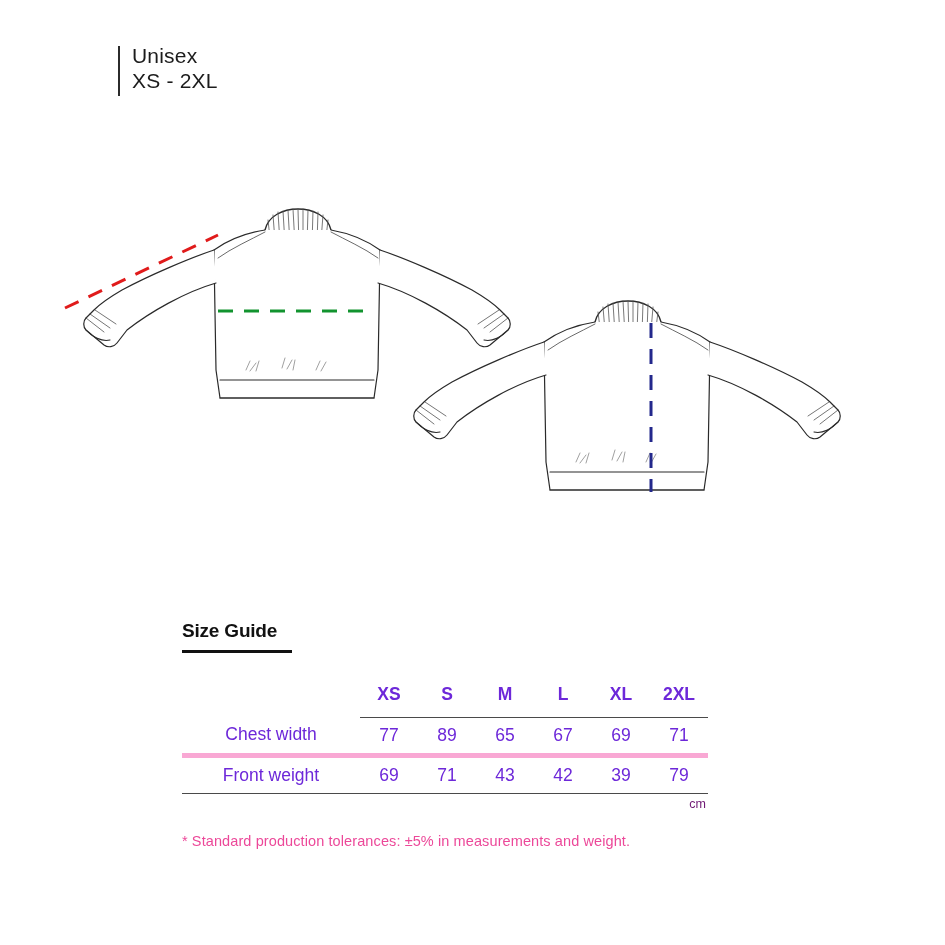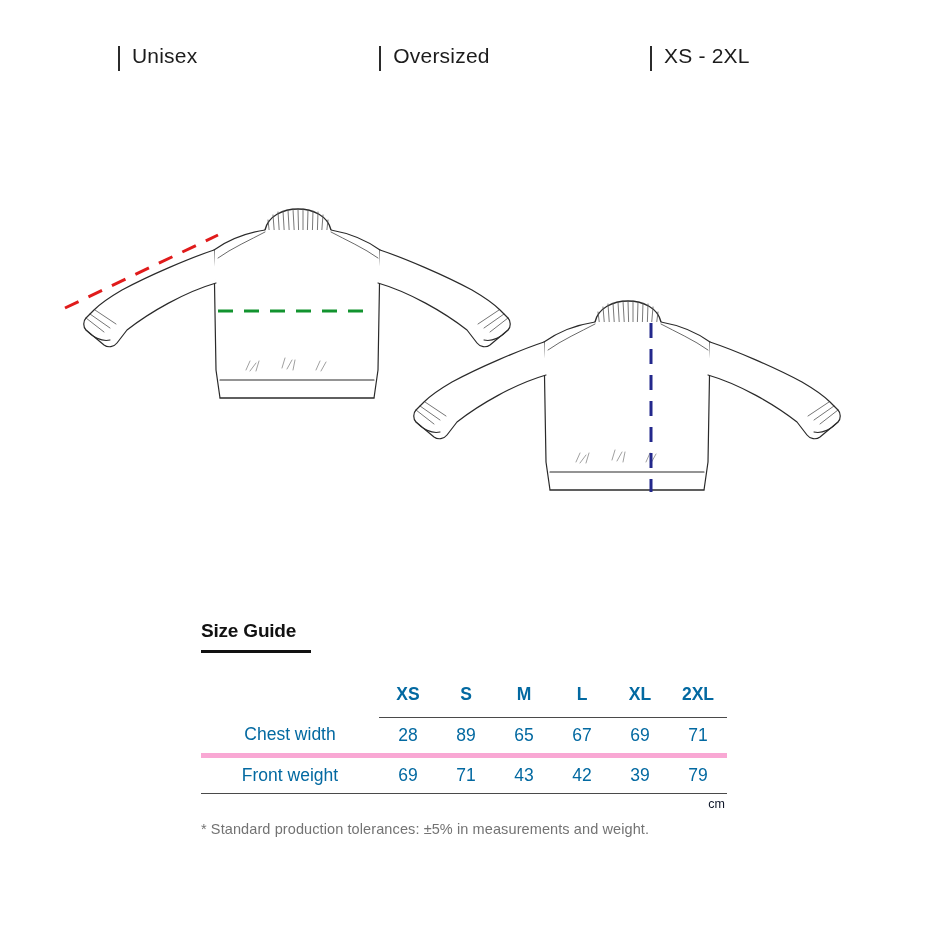--- a/index.html
+++ b/index.html
@@ -12,20 +12,21 @@
     overflow: hidden;
   }
   .page { position: relative; width: 945px; height: 945px; }
 
   
   .attrs {
     position: absolute;
     top: 44px; left: 118px;
     width: 720px;
     display: flex;
+    flex-direction: column;
   }
   .attr {
     display: flex;
     align-items: flex-start;
     font-size: 21px;
     letter-spacing: 0.2px;
     color: #1c1c1c;
   }
   .attr .bar {
     display: inline-block;
@@ -44,21 +45,21 @@
   .illus {
     position: absolute;
     top: 180px; left: 0;
     width: 945px; height: 400px;
   }
   .illus svg { display: block; }
 
   
   .guide {
     position: absolute;
-    left: 201px;
+    left: 182px;
     top: 620px;
     width: 545px;
   }
   .guide-title {
     font-size: 19px;
     font-weight: bold;
     color: #111;
     letter-spacing: -0.2px;
     margin: 0 0 8px 0;
   }
@@ -76,21 +77,21 @@
   }
   table.size-table col.lbl  { width: 178px; }
   table.size-table col.val  { width: 58px; }
 
   table.size-table th, table.size-table td {
     padding: 0;
     height: 38px;
     font-size: 17.5px;
     font-weight: normal;
     text-align: center;
-    color: #0369a1;
+    color: #6d28d9;
   }
   table.size-table thead th {
     font-weight: bold;
     font-size: 17.5px;
     padding-bottom: 6px;
     border-bottom: 1.6px solid #4a4a4a;
   }
   table.size-table thead th.lbl-head { border-bottom: none; }
   table.size-table tbody td {
     border-bottom: 5px solid #f9a8d4;
@@ -105,44 +106,40 @@
     padding-left: 2px;
   }
   .lbl-chest  { color: #1f7a34; }
   .lbl-front  { color: #1b2f93; }
   .lbl-sleeve { color: #cc1f1f; }
 
   .unit {
     text-align: right;
     width: 526px;
     font-size: 12.5px;
-    color: #0f172a;
+    color: #701a75;
     margin-top: 3px;
     padding-right: 2px;
   }
   .note {
-    margin-top: 10px;
+    margin-top: 22px;
     font-size: 14.5px;
-    color: #737373;
+    color: #ec4899;
     letter-spacing: 0.1px;
   }
 </style>
 </head>
 <body>
 
 <div class="page">
 
   <div class="attrs">
     <div class="attr attr-1">
       <span class="bar"></span>
       <span>Unisex</span>
-    </div>
-    <div class="attr attr-2">
-      <span class="bar"></span>
-      <span>Oversized</span>
     </div>
     <div class="attr attr-3">
       <span class="bar"></span>
       <span>XS - 2XL</span>
     </div>
   </div>
 
   <div class="illus">
     <svg width="945" height="400" viewBox="0 0 945 400" xmlns="http://www.w3.org/2000/svg">
       <g fill="none" stroke="#2a2a2a" stroke-width="1.2" stroke-linejoin="round" stroke-linecap="round">
@@ -312,21 +309,21 @@
           <th>S</th>
           <th>M</th>
           <th>L</th>
           <th>XL</th>
           <th>2XL</th>
         </tr>
       </thead>
       <tbody>
         <tr>
           <td class="row-label lbl-chest">Chest width</td>
-          <td>28</td>
+          <td>77</td>
           <td>89</td>
           <td>65</td>
           <td>67</td>
           <td>69</td>
           <td>71</td>
         </tr>
         <tr>
           <td class="row-label lbl-front">Front weight</td>
           <td>69</td>
           <td>71</td>

